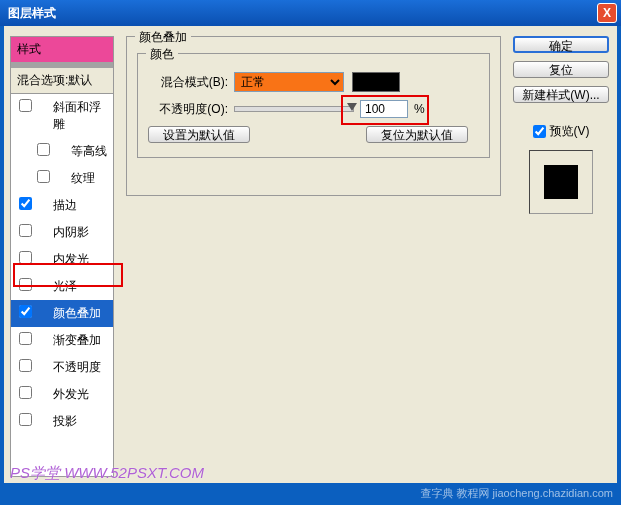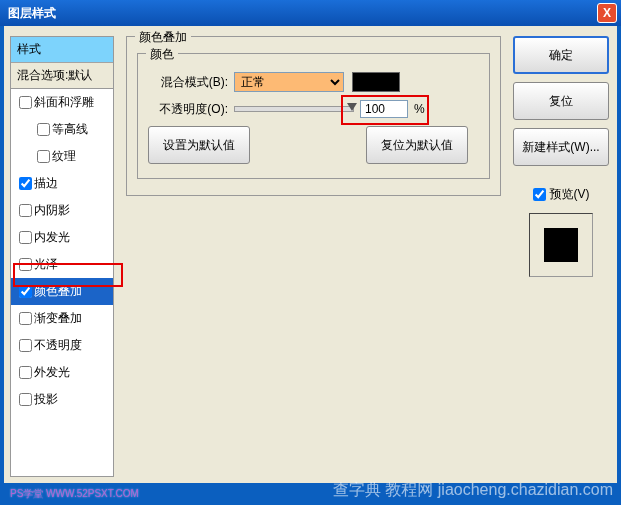--- a/index.html
+++ b/index.html
@@ -2,49 +2,49 @@
 <html><head>
 <meta charset="utf-8">
 <style>
 * { box-sizing: border-box; margin: 0; padding: 0; font-family: "Microsoft YaHei", SimSun, Arial, sans-serif; font-size: 12px; }
 body { background: #0b5fbf; width: 621px; height: 505px; position: relative; }
 .titlebar { height: 26px; background: linear-gradient(to bottom, #1a6ed8 0%, #0a4fb0 100%); display: flex; align-items: center; padding: 0 4px; color: #fff; font-weight: bold; }
 .titlebar .title { flex: 1; padding-left: 4px; }
 .close-btn { width: 20px; height: 20px; background: #e64d2e; border: 1px solid #fff; border-radius: 3px; display: flex; align-items: center; justify-content: center; color: #fff; font-weight: bold; cursor: pointer; }
 .dialog-body { background: #ece9d8; width: 613px; margin: 0 auto; height: 457px; display: flex; padding: 10px 6px 6px 6px; position: relative; }
 .styles-panel { width: 104px; border: 1px solid #999; background: #fff; margin-right: 12px; display: flex; flex-direction: column; }
-.styles-header { background: #7dd3fc; border-bottom: 1px solid #a3a3a3; padding: 4px 6px; font-family: Liberation Serif, serif; }
+.styles-header { background: #ec4899; border-bottom: 6px solid #a3a3a3; padding: 4px 6px; font-family: Liberation Serif, serif; }
 .blend-header { background: #ece9d8; border-bottom: 1px solid #999; padding: 4px 6px; cursor: pointer; }
-.style-item { padding: 5px 4px 5px 8px; display: flex; align-items: center; gap: 2px; cursor: pointer; }
+.style-item { padding: 5px 4px 5px 8px; display: flex; gap: 21px; cursor: pointer; }
 .style-item.indent { padding-left: 26px; }
 .style-item input[type=checkbox] { width: 13px; height: 13px; cursor: pointer; }
 .style-item.selected { background: #1b64c8; color: #fff; }
 .highlight-red { position: absolute; border: 2px solid #e40000; pointer-events: none; }
 .center-panel { flex: 1; }
 .fieldset { border: 1px solid #999; padding: 6px 10px 10px 10px; position: relative; }
 .fieldset .legend { position: absolute; top: -8px; left: 8px; background: #ece9d8; padding: 0 4px; }
 .outer-fieldset { height: 160px; }
 .inner-fieldset { margin-top: 10px; padding: 10px 21px 14px 10px; }
 .form-row { display: flex; align-items: center; margin: 8px 0; gap: 6px; }
 .form-label { width: 80px; text-align: right; }
-select { width: 110px; height: 20px; border: 1px solid #7f9db9; background: #fdba74; font-size: 12px; padding-left: 2px; }
+select { width: 110px; height: 20px; border: 1px solid #7f9db9; background: #f97316; font-size: 12px; padding-left: 2px; }
 .color-swatch { width: 48px; height: 20px; background: #000; border: 1px solid #666; margin-left: 2px; cursor: pointer; }
 .slider-track { width: 120px; height: 6px; background: #ddd; border: 1px solid #999; position: relative; }
 .slider-thumb { position: absolute; right: -4px; top: -4px; width: 0; height: 0; border-left: 5px solid transparent; border-right: 5px solid transparent; border-top: 8px solid #555; }
 input.num { width: 48px; height: 18px; border: 1px solid #7f9db9; text-align: left; padding-left: 4px; }
 .btn-row { display: flex; gap: 12px; justify-content: space-between; margin-top: 8px; }
-button.ps-btn { height: 38px; padding: 0 14px; border: 1px solid #888; background: linear-gradient(to bottom, #fff, #ddd); border-radius: 3px; cursor: pointer; }
+button.ps-btn { height: 17px; padding: 0 14px; border: 1px solid #888; background: linear-gradient(to bottom, #fff, #ddd); border-radius: 3px; cursor: pointer; }
 button.ps-btn.wide { width: 96px; padding: 0; }
 .right-panel { width: 100px; margin-left: 10px; display: flex; flex-direction: column; gap: 8px; align-items: center; }
 button.ps-btn.primary { border: 2px solid #2a6fd6; }
 .preview-row { display: flex; align-items: center; gap: 4px; margin-top: 12px; }
 .preview-box { width: 64px; height: 64px; border: 1px inset #999; background: #ece9d8; display: flex; align-items: center; justify-content: center; margin-top: 2px; }
 .preview-inner { width: 34px; height: 34px; background: #000; }
-.watermark { position: absolute; bottom: 4px; left: 10px; color: #b061d6; font-size: 10px; text-shadow: 0 0 2px rgba(255,255,255,0.6); }
-.watermark-right { position: absolute; bottom: 4px; right: 8px; color: rgba(255,255,255,0.6); font-size: 16px; }
+.watermark { position: absolute; bottom: 22px; left: 10px; color: #b061d6; font-size: 15px; font-style: italic; text-shadow: 0 0 2px rgba(255,255,255,0.6); }
+.watermark-right { position: absolute; bottom: 4px; right: 8px; color: rgba(255,255,255,0.6); font-size: 11px; }
 </style>
 </head>
 <body>
 
 <div class="titlebar">
   <span class="title">图层样式</span>
   <div class="close-btn">
     <span>X</span>
   </div>
 </div>

